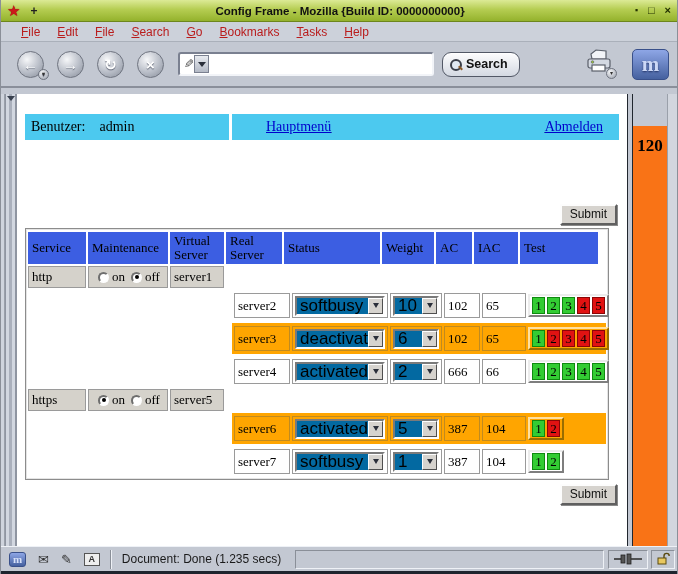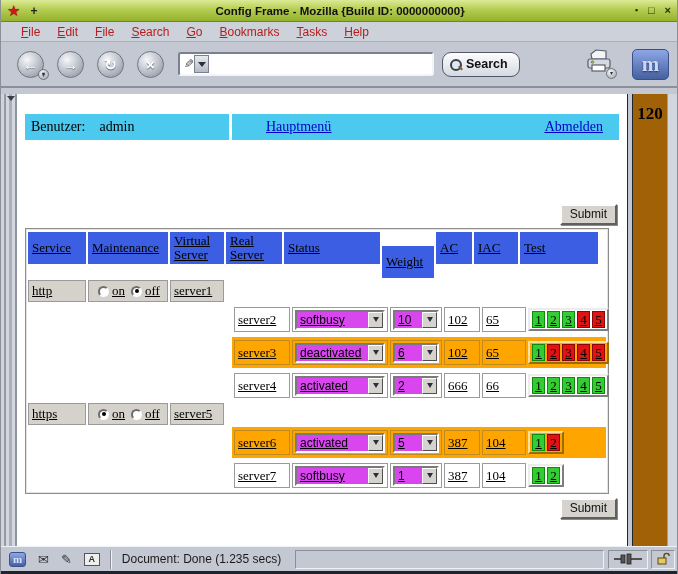--- a/index.html
+++ b/index.html
@@ -94,23 +94,24 @@
     display:flex; flex-direction:column; align-items:center;
   }
   .strip-tri { margin-top:2px; width:0; height:0; border-left:4px solid transparent; border-right:4px solid transparent; border-top:5px solid #39414f; }
   .main-frame {
     flex:1 1 auto; background:#fff; overflow:hidden;
     padding:20px 8px 0 8px;
     font-family:"Liberation Serif", serif; color:#000;
   }
   .frame-splitter { width:6px; background:#c3c8d2; border-left:1px solid #20262e; border-right:1px solid #20262e; }
   .green-frame {
-    width:34px; background:#a16207; text-align:center;
+    width:34px; background:#f97316; text-align:center;
     font-family:"Liberation Serif",serif; font-weight:bold; font-size:17px; color:#000;
     padding-top:10px;
+    margin-top:32px;
   }
   .right-strip { width:12px; background:#d2d6de; border-left:1px solid #9aa0aa; }
   
   .infobar { display:flex; gap:3px; height:26px; }
   .infocell { background:#4cc9ef; display:flex; align-items:center; font-size:14px; padding-left:6px; }
   .infocell.c1 { width:204px; }
   .infocell.c2 { width:182px; letter-spacing:2px; }
   .infocell.c3 { flex:1 1 auto; justify-content:space-between; padding:0 16px 0 34px;text-decoration:underline; }
   .infocell .lbl { margin-right:14px; }
   .pagelink { color:#0000cc; text-decoration:underline; font-size:14px; }
@@ -124,28 +125,28 @@
     box-shadow:1px 1px 0 #8a8a8a;
     font-family:"Liberation Sans",sans-serif; font-size:12px; color:#111;
     line-height:17px; text-align:center;
   }
   
   .server-table {
     margin-top:3px; width:584px; background:#fff;
     border:1px solid #8c8c8c; box-shadow:inset 0 0 0 1px #e4e4e4;
     padding:3px 2px 2px 2px;
   }
-  .trow { display:flex; margin-top:2px;text-decoration:underline; }
+  .trow { display:flex; margin-top:2px; }
   .trow.head { margin-top:0; }
   .hcell {
     background:#3c5ee2; color:#000; font-size:13px; height:32px;
     display:flex; align-items:center; padding-left:4px; margin-right:2px; line-height:1.05;
   }
   .w-service { width:58px; } .w-maint { width:80px; } .w-vserver { width:54px; }
-  .w-rserver { width:56px; } .w-status { width:96px; } .w-weight { width:52px;margin-top:14px; }
+  .w-rserver { width:56px; } .w-status { width:96px; } .w-weight { width:52px; }
   .w-ac { width:36px; } .w-iac { width:44px; } .w-test { width:78px; margin-right:0; }
   .cell {
     border:1px solid #9a9a9a; background:#fff; font-size:13px;
     display:flex; align-items:center; padding-left:3px; margin-right:2px;
   }
   .trow.group { height:22px; }
   .trow.group .cell { background:#d5d2cb; height:22px; }
   .c-rest { flex:1 1 auto; }
   .radio {
     width:11px; height:11px; border-radius:50%; background:#fff;
@@ -163,22 +164,22 @@
   .rowstrip .cell { height:25px; }
   .trow.server.hl .rowstrip { background:#ffa500; }
   .trow.server.hl .cell { background:#ffa500; border-color:#c08a20; }
   .c-status2 { width:96px; margin-right:2px; border:1px solid #9a9a9a; background:#fff;
     height:25px; display:flex; align-items:center; justify-content:center; }
   .c-weight2 { width:52px; margin-right:2px; border:1px solid #9a9a9a; background:#fff;
     height:25px; display:flex; align-items:center; justify-content:center; }
   .trow.server.hl .c-status2, .trow.server.hl .c-weight2 { background:#ffa500; border-color:#c08a20; }
   .c-testwrap { width:78px; display:flex; align-items:center; }
   .select {
-    height:20px; background:#d946ef; border:2px solid; border-color:#7a7a7a #fdfdfd #fdfdfd #7a7a7a;
-    display:flex; align-items:center; font-family:"Liberation Sans",sans-serif; font-size:12px;
+    height:20px; background:#0369a1; border:2px solid; border-color:#7a7a7a #fdfdfd #fdfdfd #7a7a7a;
+    display:flex; align-items:center; font-family:"Liberation Sans",sans-serif; font-size:17px;
   }
   .select .sel-text { flex:1 1 auto; padding-left:3px; white-space:nowrap; overflow:hidden; }
   .select .sel-btn {
     flex:0 0 auto; width:15px; height:16px; background:#d6d3ce;
     border:1px solid; border-color:#fdfdfd #4f4f4f #4f4f4f #fdfdfd;
     display:flex; align-items:center; justify-content:center;
   }
   .select .sel-btn .tri-down { border-left-width:3.5px; border-right-width:3.5px; border-top-width:5px; }
   .sel-status { width:90px; }
   .sel-weight { width:46px; }

